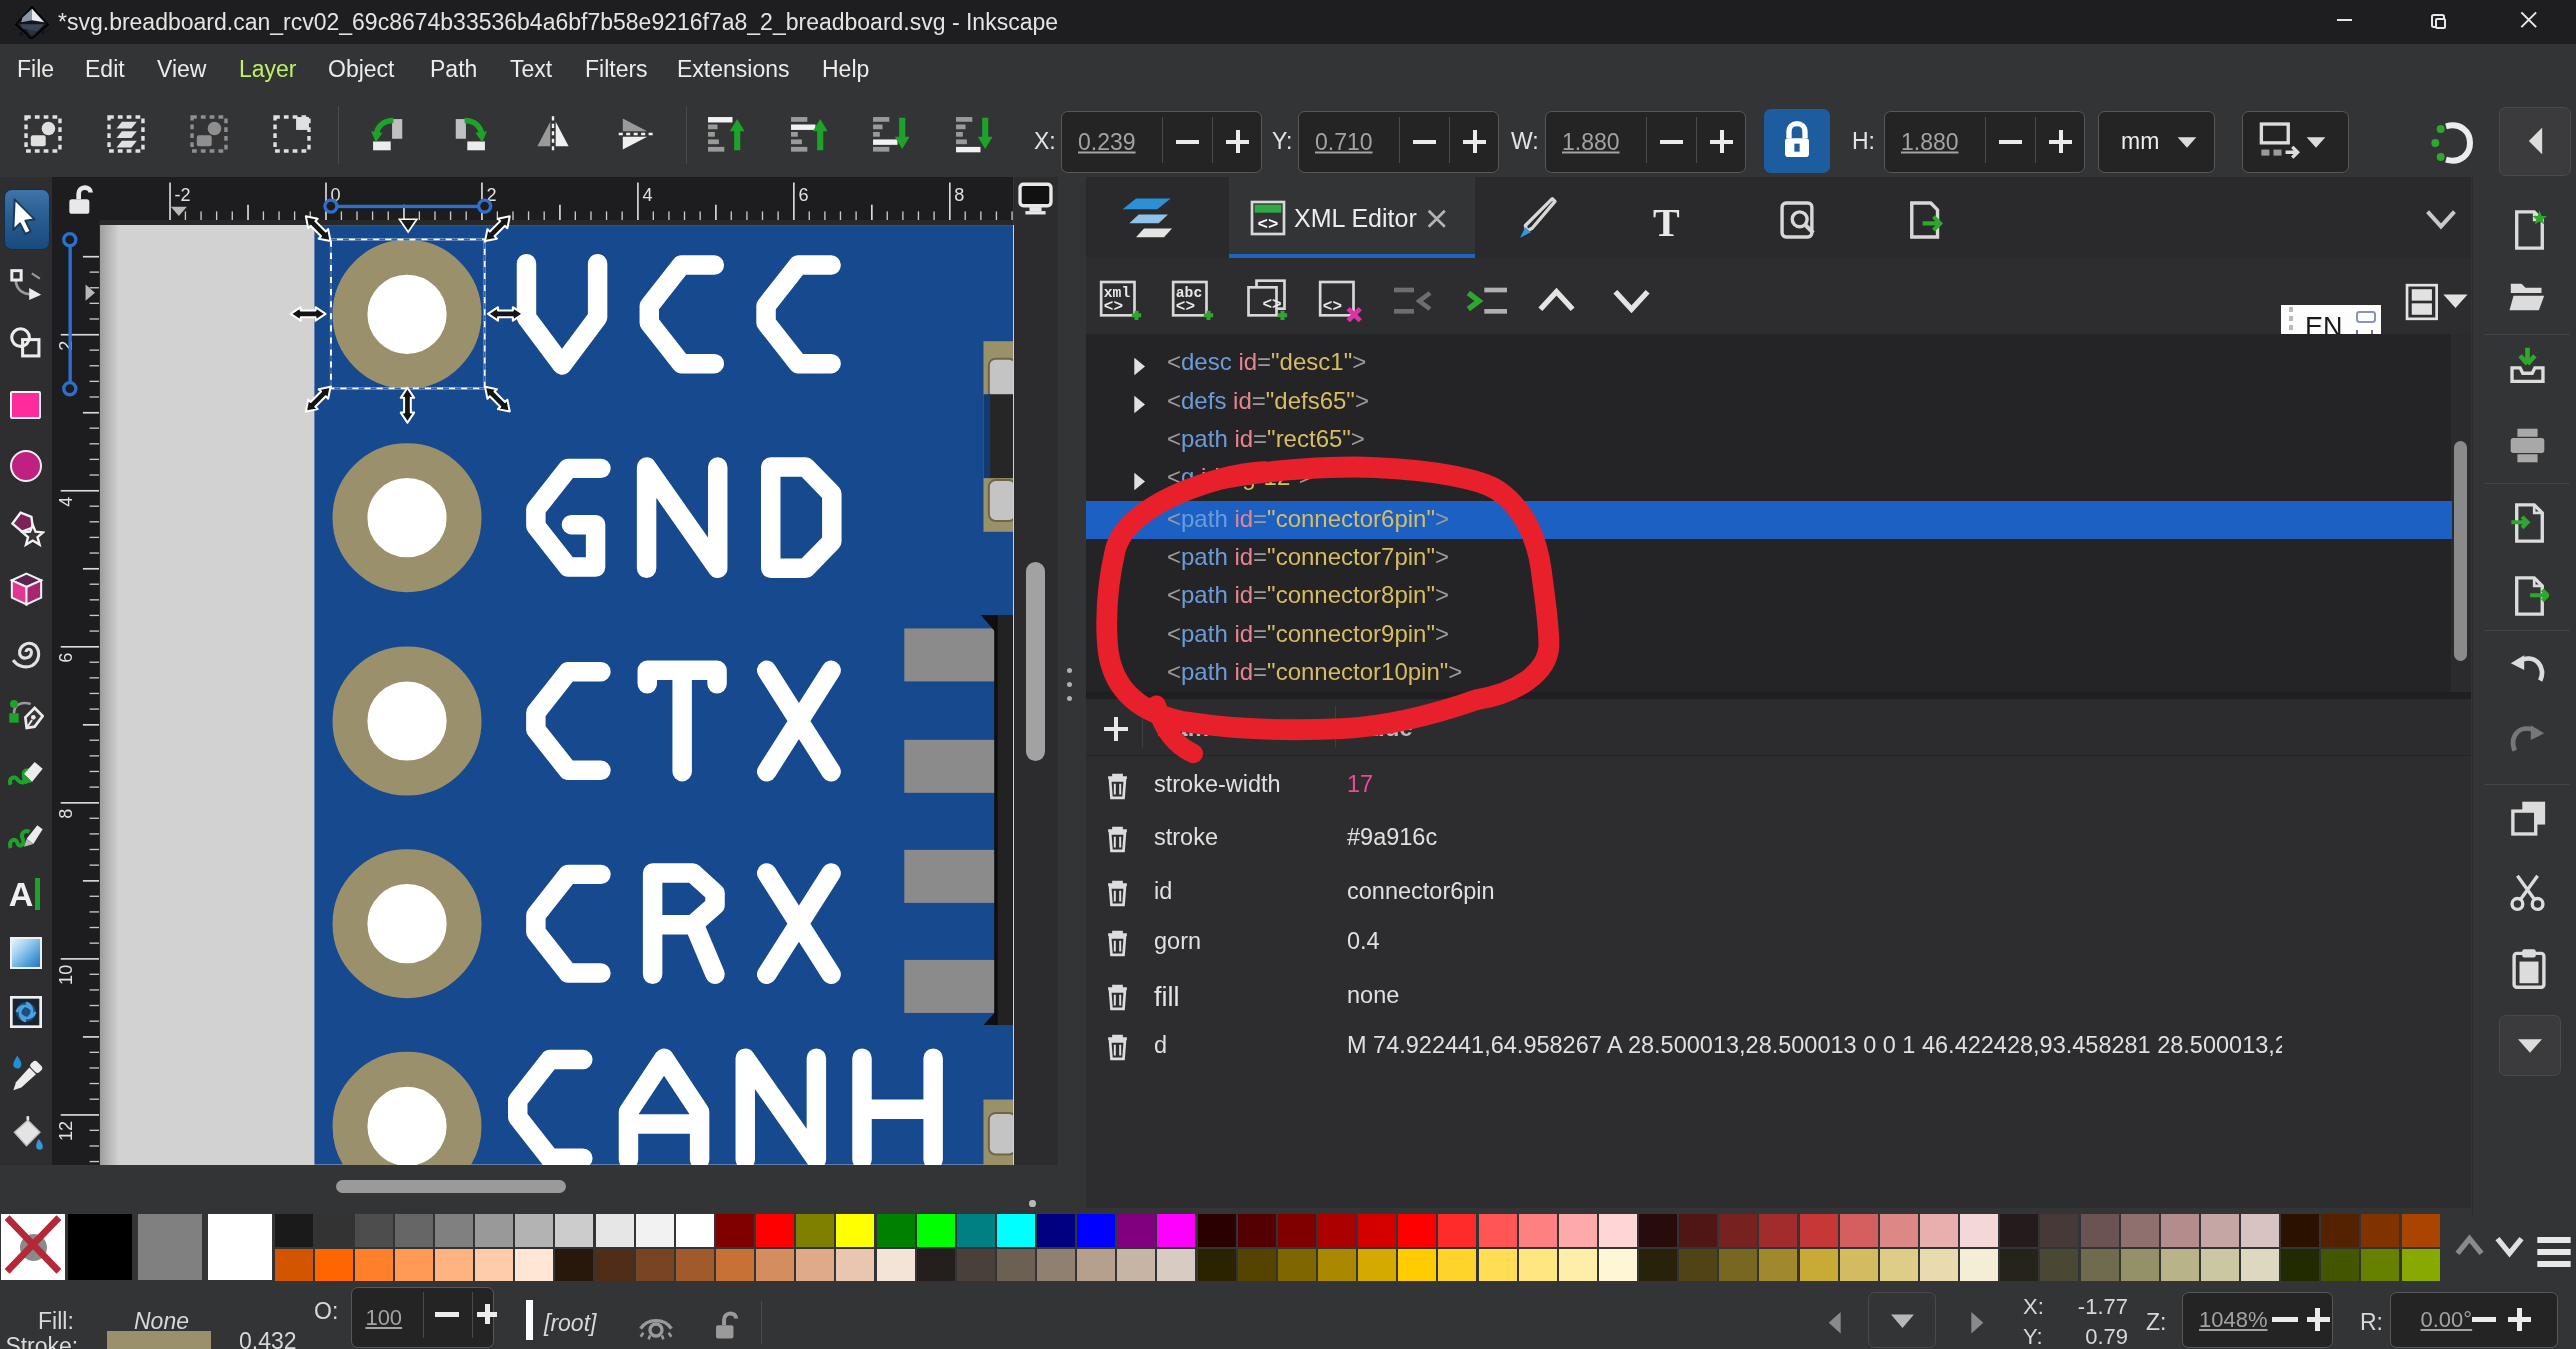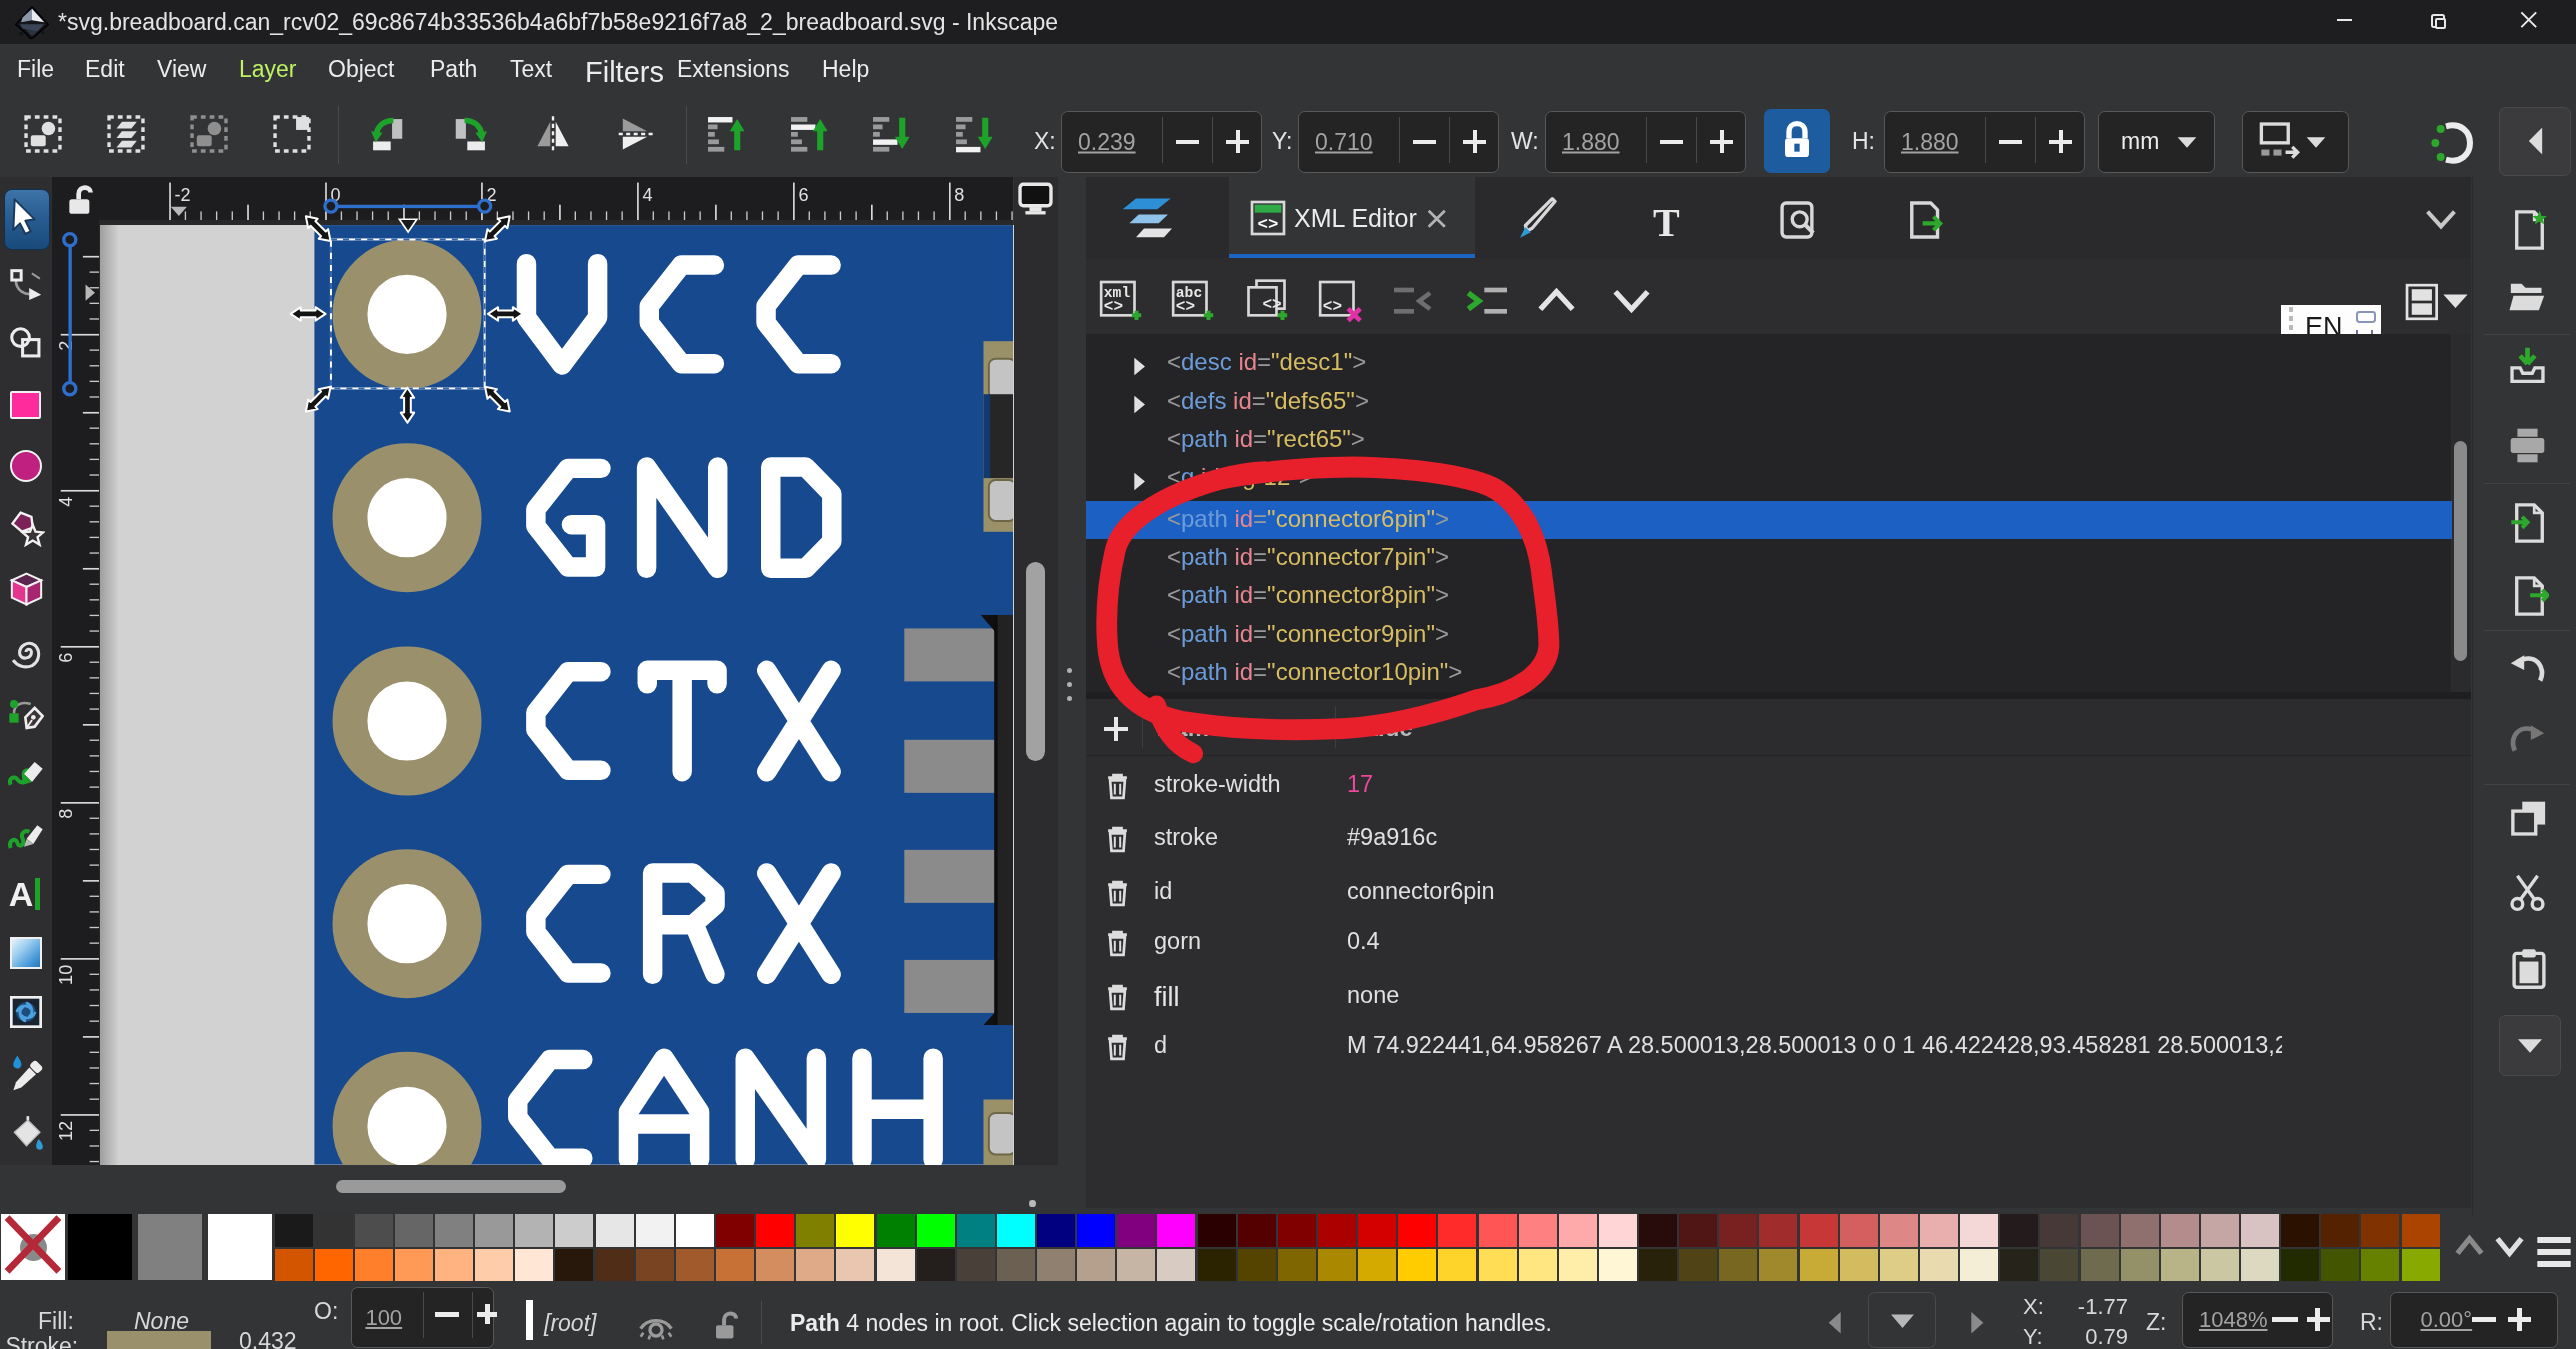--- a/index.html
+++ b/index.html
@@ -30,21 +30,21 @@
 <path d="M2 2 L24 24 M24 2 L2 24" stroke="#e8e8e8" stroke-width="3"></path>
     </svg>
 <div class="abs" style="left:0;top:44px;width:2576px;height:50px;background:#333436;"></div>
 <div class="txt" style="left:17px;top:56px;font-size:23px;color:#ececec;">File</div>
 <div class="txt" style="left:85px;top:56px;font-size:23px;color:#ececec;">Edit</div>
 <div class="txt" style="left:157px;top:56px;font-size:23px;color:#ececec;">View</div>
 <div class="txt" style="left:239px;top:56px;font-size:23px;color:#bef264;">Layer</div>
 <div class="txt" style="left:328px;top:56px;font-size:23px;color:#ececec;">Object</div>
 <div class="txt" style="left:430px;top:56px;font-size:23px;color:#ececec;">Path</div>
 <div class="txt" style="left:510px;top:56px;font-size:23px;color:#ececec;">Text</div>
-<div class="txt" style="left:585px;top:56px;font-size:29px;color:#ececec;">Filters</div>
+<div class="txt" style="left:585px;top:56px;font-size:23px;color:#ececec;">Filters</div>
 <div class="txt" style="left:677px;top:56px;font-size:23px;color:#ececec;">Extensions</div>
 <div class="txt" style="left:822px;top:56px;font-size:23px;color:#ececec;">Help</div>
 <div class="abs" style="left:0;top:94px;width:2576px;height:83px;background:#333436;border-bottom:0.7px solid #2b2b2b;"></div>
 <svg class="abs" style="left:23.5px;top:115px" width="38" height="38" viewBox="0 0 56 56">
       <rect x="3" y="3" width="50" height="50" fill="none" stroke="#e0e0e0" stroke-width="5" stroke-dasharray="7 6"></rect>
       <circle cx="36" cy="20" r="10" fill="#e0e0e0"></circle>
       <rect x="10" y="30" width="22" height="16" rx="3" fill="#e0e0e0"></rect>
     </svg>
 <svg class="abs" style="left:107px;top:115px" width="38" height="38" viewBox="0 0 56 56">
       <rect x="3" y="3" width="50" height="50" fill="none" stroke="#e0e0e0" stroke-width="5" stroke-dasharray="7 6"></rect>
@@ -898,21 +898,20 @@
 <svg class="abs" style="left:638px;top:1310px" width="36" height="32" viewBox="0 0 54 48">
 <path d="M4 28 C14 12 40 12 50 28" fill="none" stroke="#9a9a9a" stroke-width="5"></path>
 <circle cx="27" cy="30" r="9" fill="none" stroke="#9a9a9a" stroke-width="5"></circle>
 <path d="M8 34 L4 40 M18 38 L16 44 M36 38 L38 44 M46 34 L50 40" stroke="#9a9a9a" stroke-width="4"></path>
 </svg>
 <svg class="abs" style="left:712px;top:1309px" width="29.5" height="35" viewBox="0 0 44 52">
 <rect x="6" y="24" width="26" height="20" rx="3" fill="#9a9a9a"></rect>
 <path d="M18 24 L18 16 C18 4 36 4 36 14" fill="none" stroke="#9a9a9a" stroke-width="6"></path>
 </svg>
 <div class="abs" style="left:761px;top:1301px;width:1.3px;height:43px;background:#4a4a4a;"></div>
-<div class="txt" style="left:790px;top:1310px;font-size:23px;color:#ececec;"><b>Path</b> <span style="font-weight:normal">4 nodes in root. Click selection again to toggle scale/rotation handles.</span></div>
 <svg class="abs" style="left:1822px;top:1308px" width="24" height="29.5" viewBox="0 0 36 44">
       <path d="M28 6 L10 22 L28 38 Z" fill="#8a8a8a"></path>
     </svg>
 <div class="abs" style="left:1868px;top:1292px;width:66px;height:54px;background:#333436;border:1.3px solid #4a4a4a;border-radius:6.7px;"></div>
 <svg class="abs" style="left:1887px;top:1309px" width="31" height="23" viewBox="0 0 46 34">
       <path d="M6 8 L23 28 L40 8 Z" fill="#b8b8b8"></path>
     </svg>
 <svg class="abs" style="left:1966px;top:1308px" width="24" height="29.5" viewBox="0 0 36 44">
       <path d="M8 6 L26 22 L8 38 Z" fill="#8a8a8a"></path>
     </svg>

